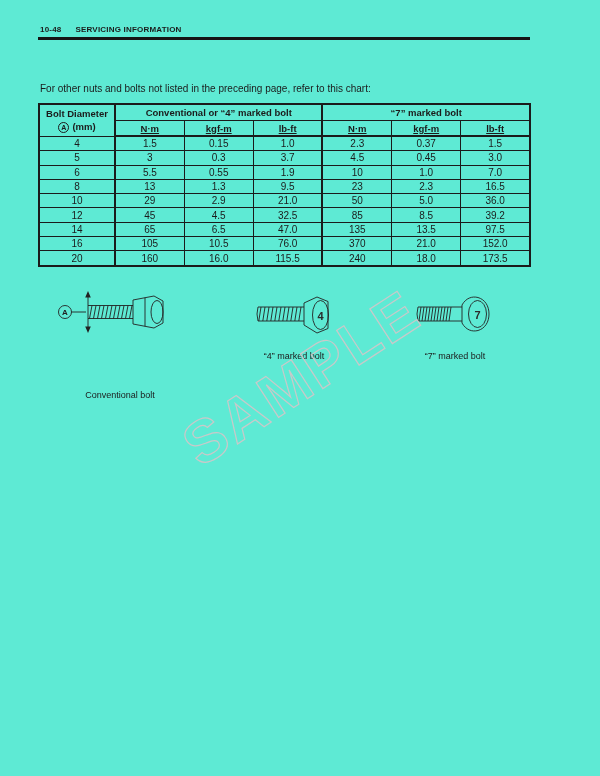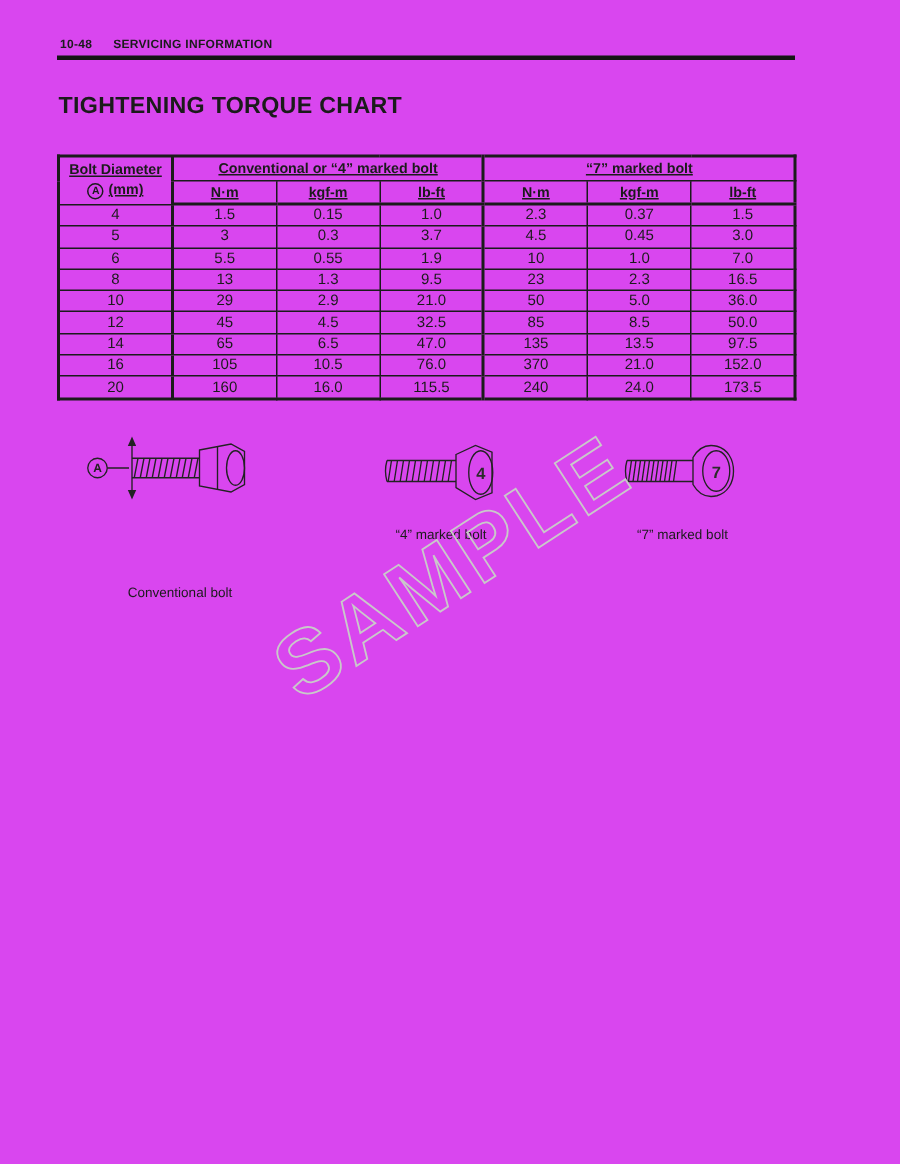--- a/index.html
+++ b/index.html
@@ -1,32 +1,32 @@
 <!DOCTYPE html>
 <html><head>
 <meta charset="utf-8">
 <style>
   html,body { margin:0; padding:0; background:#ffffff; }
   .page {
-    position:relative; width:600px; height:776px; background:#d946ef;
+    position:relative; width:600px; height:776px; background:#5eead4;
     font-family:"Liberation Sans", sans-serif; color:#1b1b1b; overflow:hidden;
   }
   
   .running-header { position:absolute; left:40px; top:25px; font-size:8px; font-weight:bold; letter-spacing:.2px; white-space:nowrap; }
   .running-header .pagenum { display:inline-block; margin-right:14px; }
   .header-rule { position:absolute; left:38px; top:37px; width:492px; height:3px; background:#151515; }
   
   .title { position:absolute; left:39px; top:62px; margin:0; font-size:15.5px; font-weight:bold; letter-spacing:.2px; }
   .intro { position:absolute; left:40px; top:83px; margin:0; font-size:10px; }
   
   table.torque { position:absolute; left:38px; top:103px; width:493px; border-collapse:collapse; table-layout:fixed; border:2px solid #1b1b1b; }
   table.torque th, table.torque td { border:1px solid #1b1b1b; text-align:center; vertical-align:middle; padding:0; }
   table.torque th { font-size:9.5px; font-weight:bold; }
   table.torque td { font-size:10px; height:13.3px; }
-  tr.group-row th { height:15px;text-decoration:underline; }
+  tr.group-row th { height:15px; }
   tr.units-row th { height:14px; border-bottom:2px solid #1b1b1b;text-decoration:underline; }
   .group-sep { border-left:2px solid #1b1b1b !important; }
   th.diam-th { line-height:13px; }
   .circ {
     display:inline-block; width:9px; height:9px; border:1px solid #1b1b1b; border-radius:50%;
     font-size:7px; line-height:9px; text-align:center; font-weight:bold; margin-right:3px; vertical-align:0;
   }
   
   .bolt-svg { position:absolute; }
   #bolt-conventional { left:55px; top:288px; }
@@ -41,21 +41,21 @@
 </head>
 <body>
 
 <div class="page">
 
   <div class="running-header">
     <span class="pagenum">10-48</span><span>SERVICING INFORMATION</span>
   </div>
   <div class="header-rule"></div>
 
-  <h1 class="title">TIGHTENING TORQUE CHART</h1>
+  <p class="intro">For other nuts and bolts not listed in the preceding page, refer to this chart:</p>
 
   <table class="torque">
     <colgroup>
       <col style="width:76px">
       <col>
         <col>
         <col>
         <col>
         <col>
         <col>
@@ -124,21 +124,21 @@
           <td>5.0</td>
           <td>36.0</td>
         </tr>
         <tr>
           <td>12</td>
           <td class="group-sep">45</td>
           <td>4.5</td>
           <td>32.5</td>
           <td class="group-sep">85</td>
           <td>8.5</td>
-          <td>50.0</td>
+          <td>39.2</td>
         </tr>
         <tr>
           <td>14</td>
           <td class="group-sep">65</td>
           <td>6.5</td>
           <td>47.0</td>
           <td class="group-sep">135</td>
           <td>13.5</td>
           <td>97.5</td>
         </tr>
@@ -150,21 +150,21 @@
           <td class="group-sep">370</td>
           <td>21.0</td>
           <td>152.0</td>
         </tr>
         <tr>
           <td>20</td>
           <td class="group-sep">160</td>
           <td>16.0</td>
           <td>115.5</td>
           <td class="group-sep">240</td>
-          <td>24.0</td>
+          <td>18.0</td>
           <td>173.5</td>
         </tr>
       </tbody>
   </table>
 
   <svg id="bolt-conventional" class="bolt-svg" width="130" height="52" viewBox="0 0 130 52">
     <g stroke="#222" fill="none" stroke-width="0.9">
       <circle cx="10" cy="24" r="6.5"></circle>
       <line x1="16.5" y1="24" x2="31" y2="24"></line>
       <line x1="33" y1="5" x2="33" y2="43"></line>

